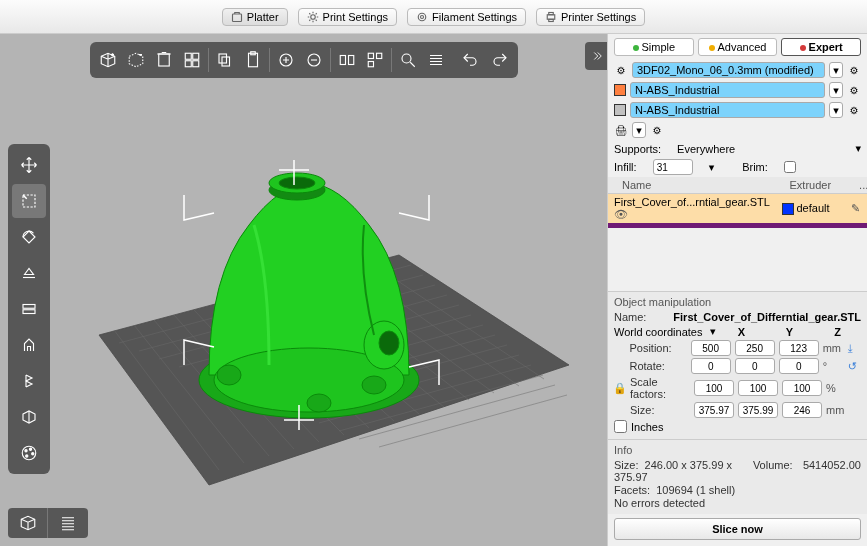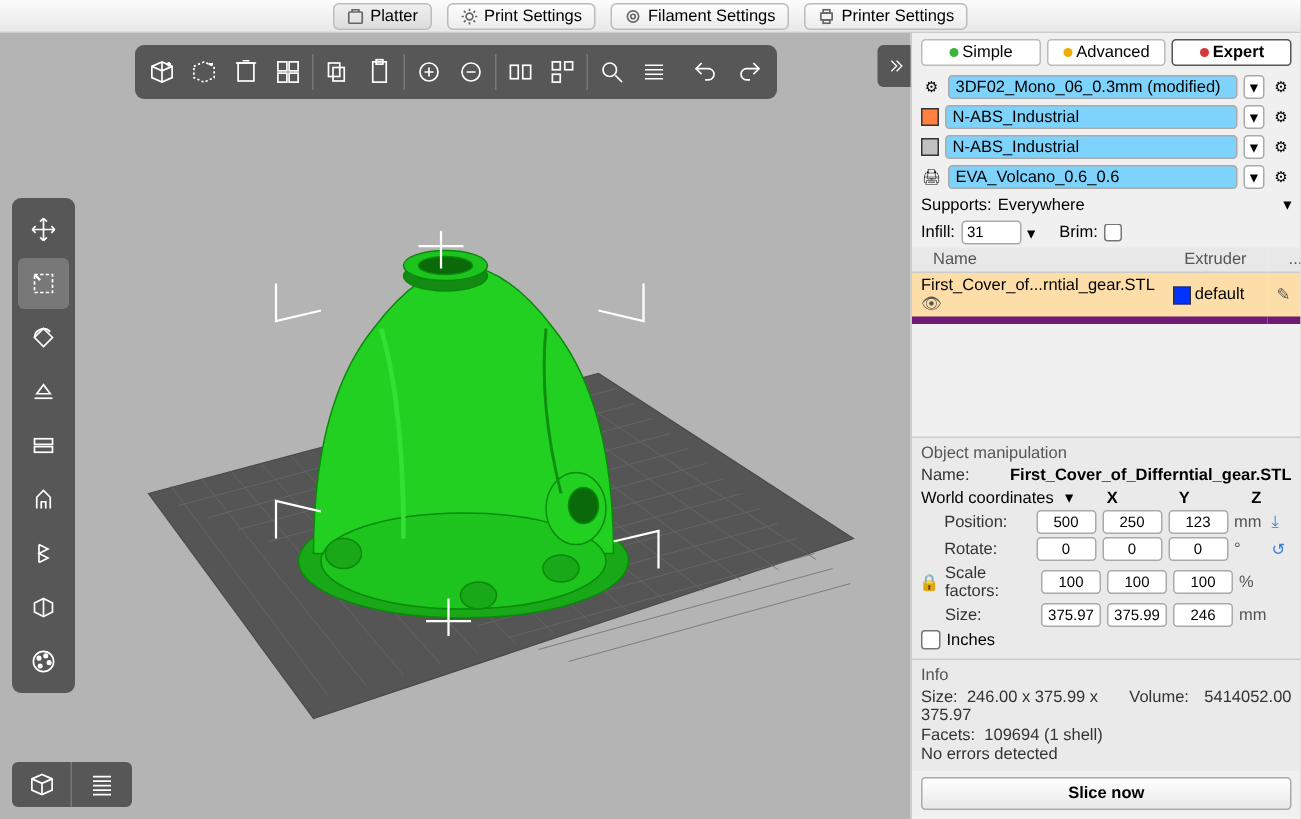--- a/index.html
+++ b/index.html
@@ -1,17 +1,17 @@
 <!DOCTYPE html>
 <html><head>
 <meta charset="utf-8">
 <style>
 * { margin: 0; padding: 0; box-sizing: border-box; font-family: Arial, Helvetica, sans-serif; font-size: 11px; }
 body { width: 867px; height: 546px; background: #fff; overflow: hidden; display: flex; flex-direction: column; }
-.top-tabs { height: 22px; display: flex; justify-content: center; align-items: center; gap: 10px; background: linear-gradient(#fcfcfc,#e8e8e8); border-bottom: 1px solid #ccc; }
+.top-tabs { height: 34px; display: flex; justify-content: center; align-items: center; gap: 10px; background: linear-gradient(#fcfcfc,#e8e8e8); border-bottom: 1px solid #ccc; }
 .top-tab { display: flex; align-items: center; gap: 4px; padding: 2px 8px; border: 1px solid #bbb; border-radius: 4px; background: linear-gradient(#fdfdfd,#ececec); cursor: pointer; }
 .top-tab.active { background: linear-gradient(#f0f0f0,#dcdcdc); }
 .top-tab svg { width: 12px; height: 12px; }
 .main { flex: 1; display: flex; min-height: 0; }
 .viewport { flex: 1; position: relative; background: #b4b4b4; display: flex; flex-direction: column; }
 .toolbar-h { position: absolute; top: 8px; left: 50%; transform: translateX(-50%); display: flex; gap: 0; background: rgba(70,70,70,.85); border-radius: 6px; padding: 4px; z-index: 5; }
 .tb-btn { width: 28px; height: 28px; display: flex; align-items: center; justify-content: center; cursor: pointer; border-radius: 4px; color: #fff; }
 .tb-sep { width: 1px; background: rgba(255,255,255,.2); margin: 2px 2px; }
 .toolbar-h .nav-btns { display: flex; gap: 2px; margin-left: 6px; }
 .toolbar-v { position: absolute; left: 8px; top: 110px; display: flex; flex-direction: column; gap: 2px; background: rgba(70,70,70,.85); border-radius: 6px; padding: 4px; z-index: 5; }
@@ -25,21 +25,21 @@
 .sidebar { width: 260px; background: #f0f0f0; border-left: 1px solid #ccc; display: flex; flex-direction: column; overflow: hidden; }
 .mode-row { display: flex; gap: 4px; padding: 4px 6px; }
 .mode-btn { flex: 1; border: 1px solid #bbb; border-radius: 3px; padding: 2px 4px; background: #fff; text-align: center; cursor: pointer; }
 .mode-btn.sel { border-color: #555; font-weight: bold; }
 .mode-btn .dot { display: inline-block; width: 6px; height: 6px; border-radius: 50%; margin-right: 3px; vertical-align: middle; }
 .preset-row { display: flex; align-items: center; padding: 2px 6px; gap: 4px; }
 .preset-row .ico { width: 14px; height: 14px; display: flex; align-items: center; justify-content: center; font-size: 10px; }
 .preset-row .swatch { width: 12px; height: 12px; border: 1px solid #333; }
 .preset-row select, .preset-row .sel-like { flex: 1; border: 1px solid #aaa; border-radius: 3px; padding: 1px 4px; background: #7dd3fc; height: 16px; font-size: 10px; display: flex; align-items: center; }
 .preset-row .dd { width: 14px; height: 16px; border: 1px solid #aaa; border-radius: 3px; background: #fff; display: flex; align-items: center; justify-content: center; cursor: pointer; }
-.opt-row { display: flex; align-items: center; padding: 2px 6px; gap: 4px; font-size: 10px; }
+.opt-row { display: flex; align-items: center; padding: 2px 6px; gap: 16px; font-size: 10px; }
 .opt-row input[type=text] { width: 40px; border: 1px solid #aaa; border-radius: 3px; padding: 1px 3px; height: 16px; font-size: 10px; }
 .opt-row input[type=checkbox] { width: 12px; height: 12px; }
 .obj-table { width: 100%; border-collapse: collapse; font-size: 10px; }
 .obj-table th { text-align: left; padding: 2px 14px; background: #e8e8e8; border-bottom: 1px solid #ccc; font-weight: normal; color: #555; }
 .obj-table td { padding: 2px 6px; background: #fddda8; border-bottom: 5px solid #701a75; }
 .obj-table .ext-swatch { width: 12px; height: 12px; background: #0033ff; display: inline-block; vertical-align: middle; margin-right: 3px; border: 1px solid #333; }
 .obj-table .eye, .obj-table .edit { cursor: pointer; color: #555; }
 .flex-spacer { flex: 1; }
 .panel { background: #eaeaea; border-top: 1px solid #ccc; padding: 4px 6px; font-size: 10px; }
 .panel-title { color: #555; margin-bottom: 3px; }
@@ -332,23 +332,20 @@
     <div class="preset-row">
       <span class="swatch" style="background:#c0c0c0"></span>
       <div class="sel-like">
           <span>N-ABS_Industrial</span>
         </div>
       <div class="dd">▾</div>
       <span class="ico">⚙</span>
     </div>
     <div class="preset-row">
       <span class="ico">🖨</span>
-      <div class="sel-like">
-          <span>EVA_Volcano_0.6_0.6</span>
-        </div>
       <div class="dd">▾</div>
       <span class="ico">⚙</span>
     </div>
 
     <div class="opt-row">
       <span>Supports:</span>
       <div class="sel-like" style="flex:1"><span>Everywhere</span></div>
       <div class="dd">▾</div>
     </div>
     <div class="opt-row">

